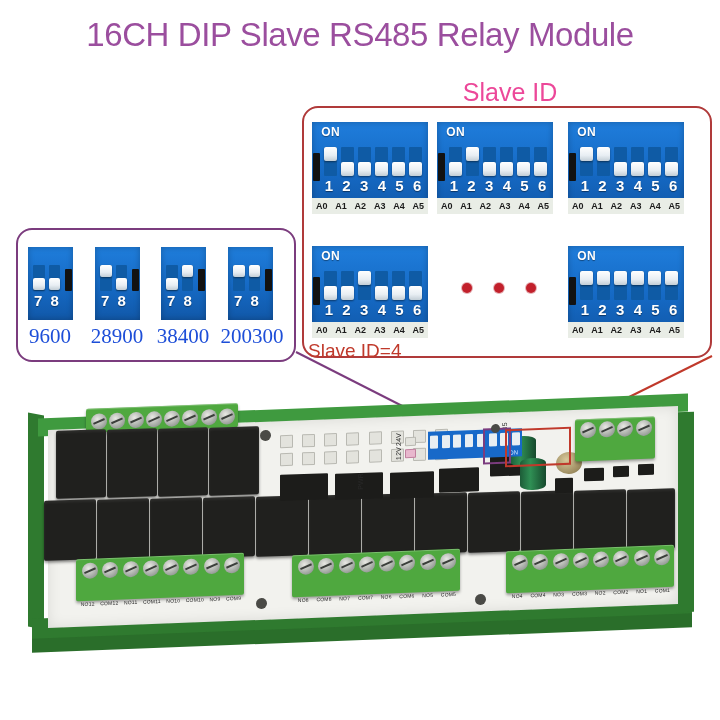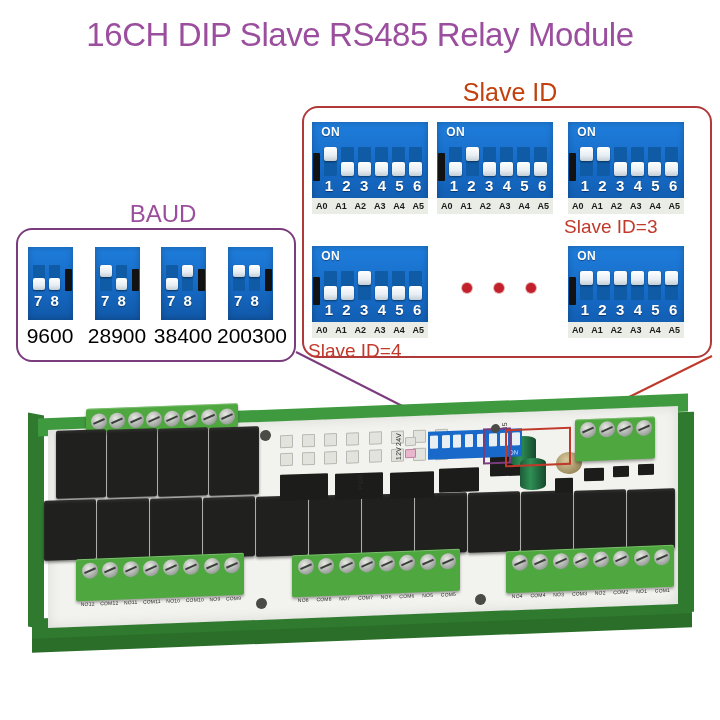--- a/index.html
+++ b/index.html
@@ -19,21 +19,21 @@
     font-size:33px;
     letter-spacing:-0.4px;
     color:#9B4E9E;
     font-weight:400;
     white-space:nowrap;
   }
 
   
   .slaveid-caption{
     position:absolute;left:380px;top:78px;width:260px;
-    text-align:center;font-size:25px;color:#c2410c;
+    text-align:center;font-size:25px;color:#ec4899;
   }
   .baud-caption{
     position:absolute;left:88px;top:200px;width:150px;
     text-align:center;font-size:24px;color:#9B4E9E;
   }
 
   
   .frame{
     position:absolute;
     border-radius:16px;
@@ -89,21 +89,21 @@
   .numrow span{flex:1;text-align:center;}
   .silk{
     position:absolute;display:flex;justify-content:space-around;
     background:#E9EDE6;color:#1b1b1b;font-weight:bold;
   }
   .silk span{flex:1;text-align:center;}
 
   .sw-label{
     position:absolute;text-align:center;color:#C0392B;font-size:19px;white-space:nowrap;
   }
-  .sw-label.purple{color:#000000;}
+  .sw-label.purple{color:#1d4ed8;font-family:Liberation Serif, serif;}
 
   .dots{position:absolute;display:flex;gap:22px;align-items:center;}
   .dots i{
     display:block;width:10px;height:10px;border-radius:50%;
     background:#C2202B;box-shadow:0 0 0 1px rgba(180,30,40,.35);
   }
 
   
   #board{position:absolute;left:28px;top:400px;width:674px;height:290px;}
   .b-rail{position:absolute;background:#2f7a2f;}
@@ -257,21 +257,20 @@
     </div>
     <div class="silk" style="left:0;right:0;bottom:0;height:17%;font-size:9px;align-items:center;">
       <span>A0</span>
       <span>A1</span>
       <span>A2</span>
       <span>A3</span>
       <span>A4</span>
       <span>A5</span>
     </div>
   </div>
-  <div class="sw-label" style="left:564px;top:216px;width:124px;text-align:left;">Slave ID=3</div>
 
   <div class="dip" style="left:312px;top:246px;width:116px;height:92px;">
     <div class="sidebar-blk left" style="top:34%;height:30%;"></div>
     <span class="on-label">ON</span>
     <div class="rockers" style="left:10px;right:4px;top:27%;height:32%;">
       <div class="rocker down">
           <div class="knob"></div>
         </div>
       <div class="rocker down">
           <div class="knob"></div>
@@ -348,21 +347,20 @@
     <div class="silk" style="left:0;right:0;bottom:0;height:17%;font-size:9px;align-items:center;">
       <span>A0</span>
       <span>A1</span>
       <span>A2</span>
       <span>A3</span>
       <span>A4</span>
       <span>A5</span>
     </div>
   </div>
 
-  <div class="baud-caption">BAUD</div>
   <div class="frame frame-purple"></div>
 
   <div class="dip" style="left:28px;top:247px;width:45px;height:73px;">
     <div class="sidebar-blk" style="top:30%;height:30%;"></div>
     <div class="rockers" style="left:3px;right:11px;top:24%;height:36%;">
       <div class="rocker down">
           <div class="knob"></div>
         </div>
       <div class="rocker down">
           <div class="knob"></div>

